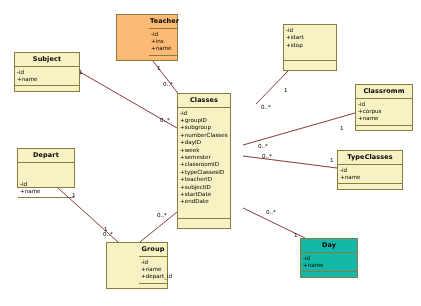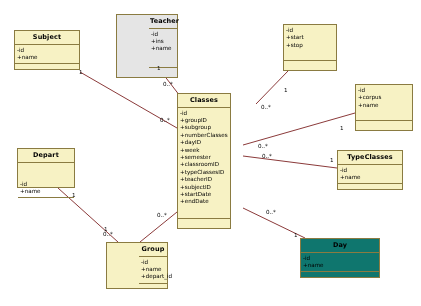--- a/index.html
+++ b/index.html
@@ -82,29 +82,29 @@
       <line x1="153" y1="61" x2="180" y2="96" stroke="#8b3a3a" stroke-width="1"></line>
       <line x1="80" y1="72" x2="177" y2="128" stroke="#8b3a3a" stroke-width="1"></line>
       <line x1="288" y1="71" x2="256" y2="104" stroke="#8b3a3a" stroke-width="1"></line>
       <line x1="355" y1="113" x2="243" y2="145" stroke="#8b3a3a" stroke-width="1"></line>
       <line x1="337" y1="168" x2="243" y2="156" stroke="#8b3a3a" stroke-width="1"></line>
       <line x1="140" y1="242" x2="177" y2="212" stroke="#8b3a3a" stroke-width="1"></line>
       <line x1="305" y1="238" x2="243" y2="208" stroke="#8b3a3a" stroke-width="1"></line>
       <line x1="58" y1="188" x2="118" y2="242" stroke="#8b3a3a" stroke-width="1"></line>
     </svg>
   <div id="boxes">
-      <div class="uml-class" style="left: 14px; top: 30px; width: 66px; height: 40px; background: rgb(247, 242, 196); border-color: rgb(138, 123, 65);">
+      <div class="uml-class" style="left: 14px; top: 52px; width: 66px; height: 40px; background: rgb(247, 242, 196); border-color: rgb(138, 123, 65);">
         <div class="uml-title" style="border-bottom-color: rgb(138, 123, 65);">Subject</div>
         <div class="uml-attrs" style="border-bottom-color: rgb(138, 123, 65);">
           <div class="uml-attr">-id</div>
           <div class="uml-attr">+name</div>
         </div>
         <div class="uml-ops"></div>
       </div>
-      <div class="uml-class" style="left: 116px; top: 14px; width: 62px; height: 64px; background: #e5e5e5; border-color: rgb(138, 123, 65); padding-left: 32px;">
+      <div class="uml-class" style="left: 116px; top: 14px; width: 62px; height: 47px; background: #fdba74; border-color: rgb(138, 123, 65); padding-left: 32px;">
         <div class="uml-title" style="border-bottom-color: rgb(138, 123, 65);">Teacher</div>
         <div class="uml-attrs" style="border-bottom-color: rgb(138, 123, 65);">
           <div class="uml-attr">-id</div>
           <div class="uml-attr">+ins</div>
           <div class="uml-attr">+name</div>
         </div>
         <div class="uml-ops"></div>
       </div>
       <div class="uml-class" style="left: 283px; top: 24px; width: 54px; height: 47px; background: rgb(247, 242, 196); border-color: rgb(138, 123, 65);">
         <div class="uml-attrs" style="border-bottom-color: rgb(138, 123, 65);">
@@ -127,20 +127,21 @@
           <div class="uml-attr">+classroomID</div>
           <div class="uml-attr">+typeClassesID</div>
           <div class="uml-attr">+teacherID</div>
           <div class="uml-attr">+subjectID</div>
           <div class="uml-attr">+startDate</div>
           <div class="uml-attr">+endDate</div>
         </div>
         <div class="uml-ops"></div>
       </div>
       <div class="uml-class" style="left: 355px; top: 84px; width: 58px; height: 47px; background: rgb(247, 242, 196); border-color: rgb(138, 123, 65);">
+        <div class="uml-title" style="border-bottom-color: rgb(138, 123, 65);">Classromm</div>
         <div class="uml-attrs" style="border-bottom-color: rgb(138, 123, 65);">
           <div class="uml-attr">-id</div>
           <div class="uml-attr">+corpus</div>
           <div class="uml-attr">+name</div>
         </div>
         <div class="uml-ops"></div>
       </div>
       <div class="uml-class" style="left: 337px; top: 150px; width: 66px; height: 40px; background: rgb(247, 242, 196); border-color: rgb(138, 123, 65);">
         <div class="uml-title" style="border-bottom-color: rgb(138, 123, 65);">TypeClasses</div>
         <div class="uml-attrs" style="border-bottom-color: rgb(138, 123, 65);">
@@ -159,21 +160,21 @@
       </div>
       <div class="uml-class" style="left: 106px; top: 242px; width: 62px; height: 47px; background: rgb(247, 242, 196); border-color: rgb(138, 123, 65); padding-left: 32px;">
         <div class="uml-title" style="border-bottom-color: rgb(138, 123, 65);">Group</div>
         <div class="uml-attrs" style="border-bottom-color: rgb(138, 123, 65);">
           <div class="uml-attr">-id</div>
           <div class="uml-attr">+name</div>
           <div class="uml-attr">+depart_id</div>
         </div>
         <div class="uml-ops"></div>
       </div>
-      <div class="uml-class" style="left: 300px; top: 238px; width: 80px; height: 40px; background: #0f766e; border-color: rgb(138, 123, 65);">
+      <div class="uml-class" style="left: 300px; top: 238px; width: 58px; height: 40px; background: #14b8a6; border-color: rgb(138, 123, 65);">
         <div class="uml-title" style="border-bottom-color: rgb(138, 123, 65);">Day</div>
         <div class="uml-attrs" style="border-bottom-color: rgb(138, 123, 65);">
           <div class="uml-attr">-id</div>
           <div class="uml-attr">+name</div>
         </div>
         <div class="uml-ops"></div>
       </div>
     </div>
   <div id="mults">
       <div class="mult" style="left: 157px; top: 66px;">1</div>

